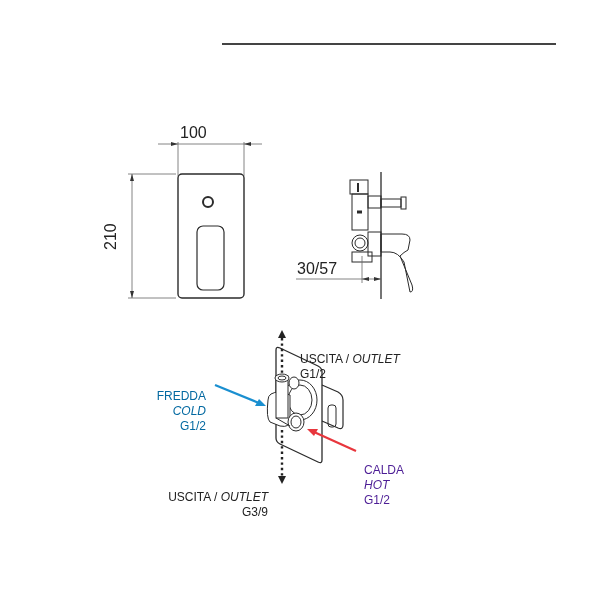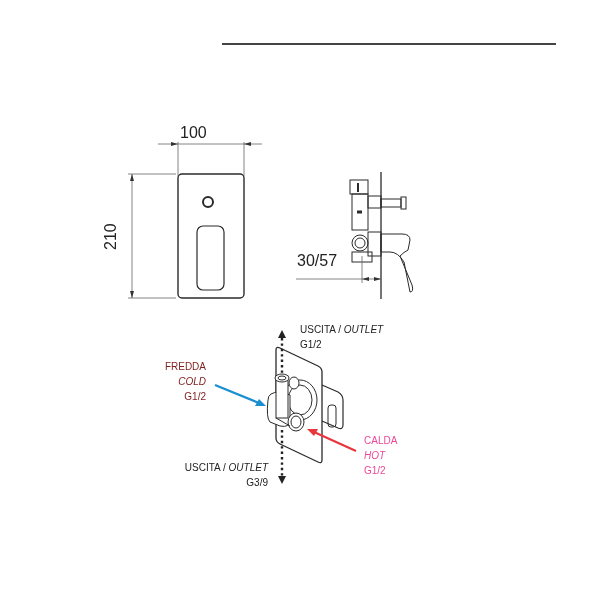--- a/index.html
+++ b/index.html
@@ -1,19 +1,19 @@
 <!DOCTYPE html>
 <html><head>
   <meta charset="utf-8">
   <style>
     html, body { margin: 0; padding: 0; background: #ffffff; }
     body { width: 600px; height: 600px; position: relative; overflow: hidden;
            font-family: "Liberation Sans", sans-serif; }
     svg { position: absolute; left: 0; top: 0; }
-    .lbl { position: absolute; font-family: "Liberation Sans", sans-serif; font-size: 10px; line-height: 15px; white-space: nowrap; }
+    .lbl { position: absolute; font-family: "Liberation Sans", sans-serif; font-size: 12px; line-height: 15px; white-space: nowrap; margin-top: 30px; }
     .dim { position: absolute; font-family: "Liberation Sans", sans-serif; font-size: 16px; color: #222; white-space: nowrap; }
     .it { font-style: italic; }
     .right { text-align: right; }
   </style>
 </head>
 <body>
 
 <svg width="600" height="600" viewBox="0 0 600 600">
 
   <line x1="222" y1="44" x2="556" y2="44" stroke="#444" stroke-width="2"></line>
@@ -100,34 +100,34 @@
   </g>
 
   <g>
     <line x1="356" y1="451" x2="314" y2="432" stroke="#e8363d" stroke-width="2.2"></line>
     <polygon points="307,429 318,429 314,436" fill="#e8363d"></polygon>
   </g>
 </svg>
 
 <div class="dim" style="left:180px; top:124px;">100</div>
 <div class="dim" style="left:102px; top:222px; transform: rotate(-90deg); transform-origin: left top; top:250px;">210</div>
-<div class="dim" style="left:297px; top:252px;">30/57</div>
+<div class="dim" style="left:297px; top:260px;">30/57</div>
 
 <div class="lbl" style="left:300px; top:322px; color:#222;">
   <span>USCITA / </span><span class="it">OUTLET</span><br>
   <span>G1/2</span>
 </div>
 
-<div class="lbl right" style="left:146px; top:359px; width:60px; color:#7f1d1d;">
+<div class="lbl right" style="left:146px; top:359px; width:60px; color:#0369a1;">
   <span>FREDDA</span><br>
   <span class="it">COLD</span><br>
   <span>G1/2</span>
 </div>
 
-<div class="lbl" style="left:364px; top:433px; color:#ec4899;">
+<div class="lbl" style="left:364px; top:433px; color:#4c1d95;">
   <span>CALDA</span><br>
   <span class="it">HOT</span><br>
   <span>G1/2</span>
 </div>
 
 <div class="lbl right" style="left:150px; top:460px; width:118px; color:#222;">
   <span>USCITA / </span><span class="it">OUTLET</span><br>
   <span>G3/9</span>
 </div>
 

